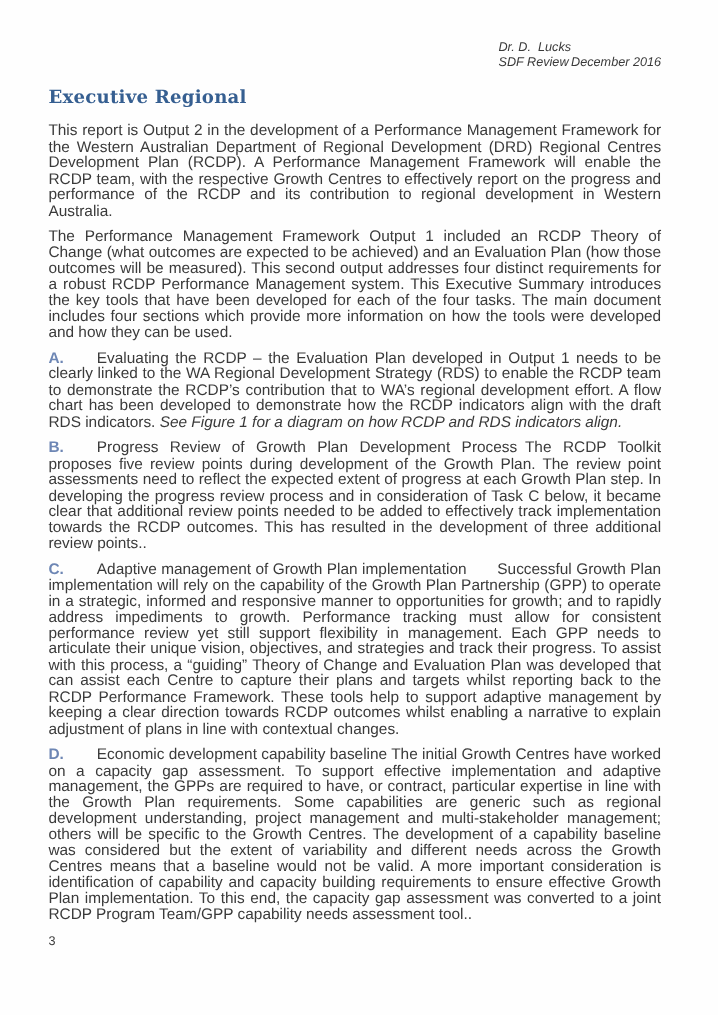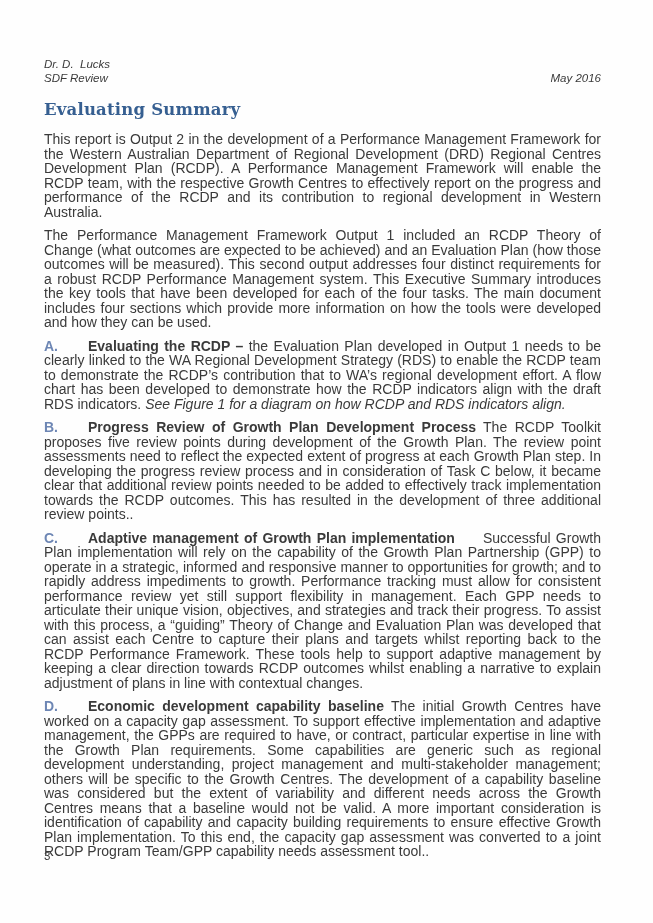--- a/index.html
+++ b/index.html
@@ -13,45 +13,44 @@
     height: 923px;
     background: #fefefe;
     font-family: "Liberation Sans", sans-serif;
     color: var(--body-color, #3a3a3a);
     overflow: hidden;
     box-sizing: border-box;
     padding: 36px 52px 0 44px;
   }
   .doc-header {
     display: flex;
-    justify-content: space-between;
+    justify-content: flex-end;
     align-items: flex-end;
     font-style: italic;
     font-size: 11.5px;
     line-height: 14px;
-    margin-top: 21px;
   }
   .doc-header .left div { white-space: pre; }
   .doc-header .date { font-size: 11.5px; }
   h1.doc-title {
     font-family: "DejaVu Serif", serif;
     font-weight: bold;
     font-size: 16.5px;
     color: var(--title-color, #365f91);
     margin: 15px 0 13px 0;
     letter-spacing: 0.2px;
   }
   .doc-body p.para {
     font-size: 14px;
     line-height: 14.5px;
     text-align: justify;
     margin: 0 0 9px 0;
   }
   .run-n {}
-  .run-b { font-weight: bold; }
+  .run-b { font-weight: normal; }
   .run-i { font-style: italic; }
   .run-u { }
   .run-letter {
     display: inline-block;
     width: 44px;
     font-weight: bold;
     color: var(--letter-color, #6d86b4);
   }
   .run-tab { display: inline-block; width: 28px; }
   .run-tab2 { display: inline-block; width: 7px; }
@@ -65,24 +64,24 @@
 </style>
 </head>
 <body>
 
 <div class="page">
   <div class="doc-header">
     <div class="left">
       <div>Dr. D.  Lucks</div>
       <div>SDF Review</div>
     </div>
-    <div class="date">May 2016</div>
+    <div class="date">December 2016</div>
   </div>
 
-  <h1 class="doc-title">Evaluating Summary</h1>
+  <h1 class="doc-title">Executive Regional</h1>
 
   <div class="doc-body">
       <p class="para"><span class="run-n">This report is Output 2 in the development of a Performance Management Framework for the Western Australian Department of Regional Development (DRD) Regional Centres Development Plan (RCDP). A Performance Management Framework will enable the RCDP team, with the respective Growth Centres to effectively report on the progress and performance of the RCDP and its contribution to regional development in Western Australia.</span></p>
       <p class="para"><span class="run-n">The Performance Management Framework Output 1 included an RCDP Theory of Change (what outcomes are expected to be achieved) and an Evaluation Plan (how those outcomes will be measured).  This second output addresses four distinct requirements for a robust RCDP Performance Management system.  This Executive Summary introduces the key tools that have been developed for each of the four tasks.  The main document includes four sections which provide more information on how the tools were developed and how they can be used.</span></p>
       <p class="para"><span class="run-letter">A.</span><span class="run-b">Evaluating the RCDP – </span><span class="run-n">the Evaluation Plan developed in Output 1 needs to be clearly linked to the WA Regional Development Strategy (RDS) to enable the RCDP team to demonstrate the RCDP’s contribution that to WA’s regional development effort. A flow chart has been developed to demonstrate how the RCDP indicators align with the draft RDS indicators. </span><span class="run-i">See Figure 1 for a diagram on how RCDP and RDS indicators align.</span></p>
       <p class="para"><span class="run-letter">B.</span><span class="run-b">Progress Review of Growth Plan Development Process</span><span class="run-tab2"></span><span class="run-n">The RCDP Toolkit proposes five review points during development of the </span><span class="run-u">Growth Plan</span><span class="run-n">. The review point assessments need to reflect the expected extent of progress at each Growth Plan step. In developing the progress review process and in consideration of Task C below, it became clear that additional review points needed to be added to effectively track </span><span class="run-u">implementation</span><span class="run-n"> towards the RCDP outcomes. This has resulted in the development of three additional review points..</span></p>
       <p class="para"><span class="run-letter">C.</span><span class="run-b">Adaptive management of Growth Plan implementation</span><span class="run-tab"></span><span class="run-n">Successful Growth Plan implementation will rely on the capability of the Growth Plan Partnership (GPP) to operate in a strategic, informed and responsive manner to opportunities for growth; and to rapidly address impediments to growth. Performance tracking must allow for consistent performance review yet still support flexibility in management. Each GPP needs to articulate their unique vision, objectives, and strategies and track their progress. To assist with this process, a “guiding” Theory of Change and Evaluation Plan was developed that can assist each Centre to capture their plans and targets whilst reporting back to the RCDP Performance Framework. These tools help to support adaptive management by keeping a clear direction towards RCDP outcomes whilst enabling a narrative to explain adjustment of plans in line with contextual changes.</span></p>
       <p class="para"><span class="run-letter">D.</span><span class="run-b">Economic development capability baseline</span><span class="run-n"> The initial Growth Centres have worked on a capacity gap assessment. To support effective implementation and adaptive management, the GPPs are required to have, or contract, particular expertise in line with the Growth Plan requirements.  Some capabilities are generic such as regional development understanding, project management and multi-stakeholder management; others will be specific to the Growth Centres. The development of a capability baseline was considered but the extent of variability and different needs across the Growth Centres means that a baseline would not be valid.  A more important consideration is identification of capability and capacity building requirements to ensure effective Growth Plan implementation.  To this end, the capacity gap assessment was converted to a joint RCDP Program Team/GPP capability needs assessment tool..</span></p>
     </div>
 

